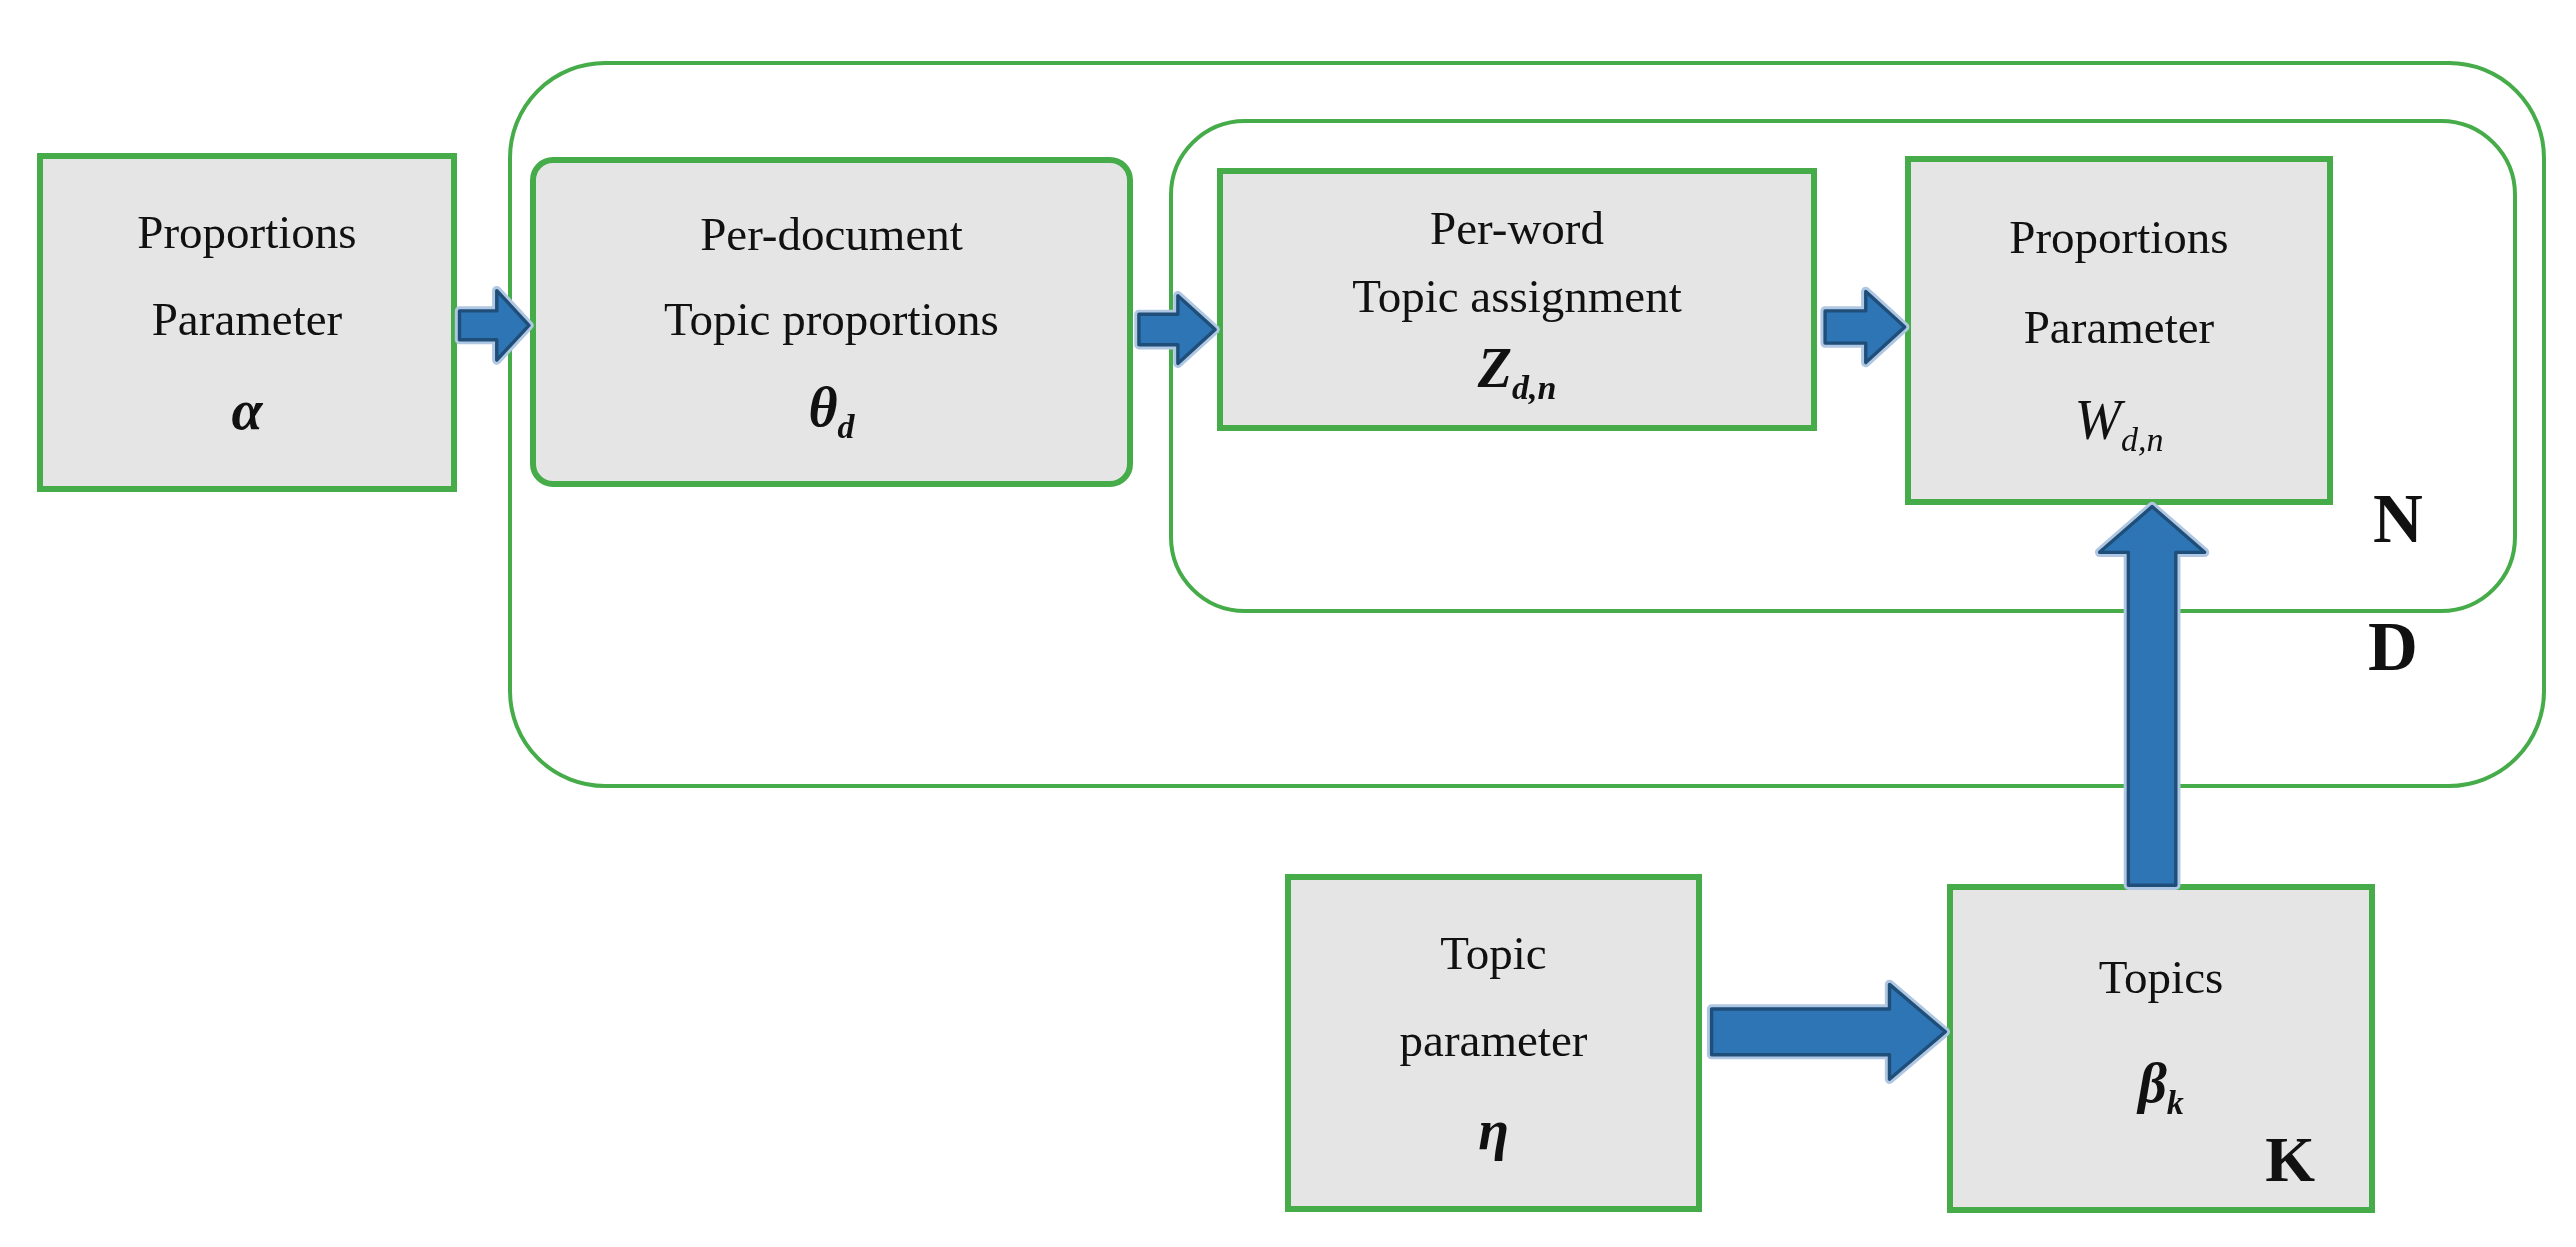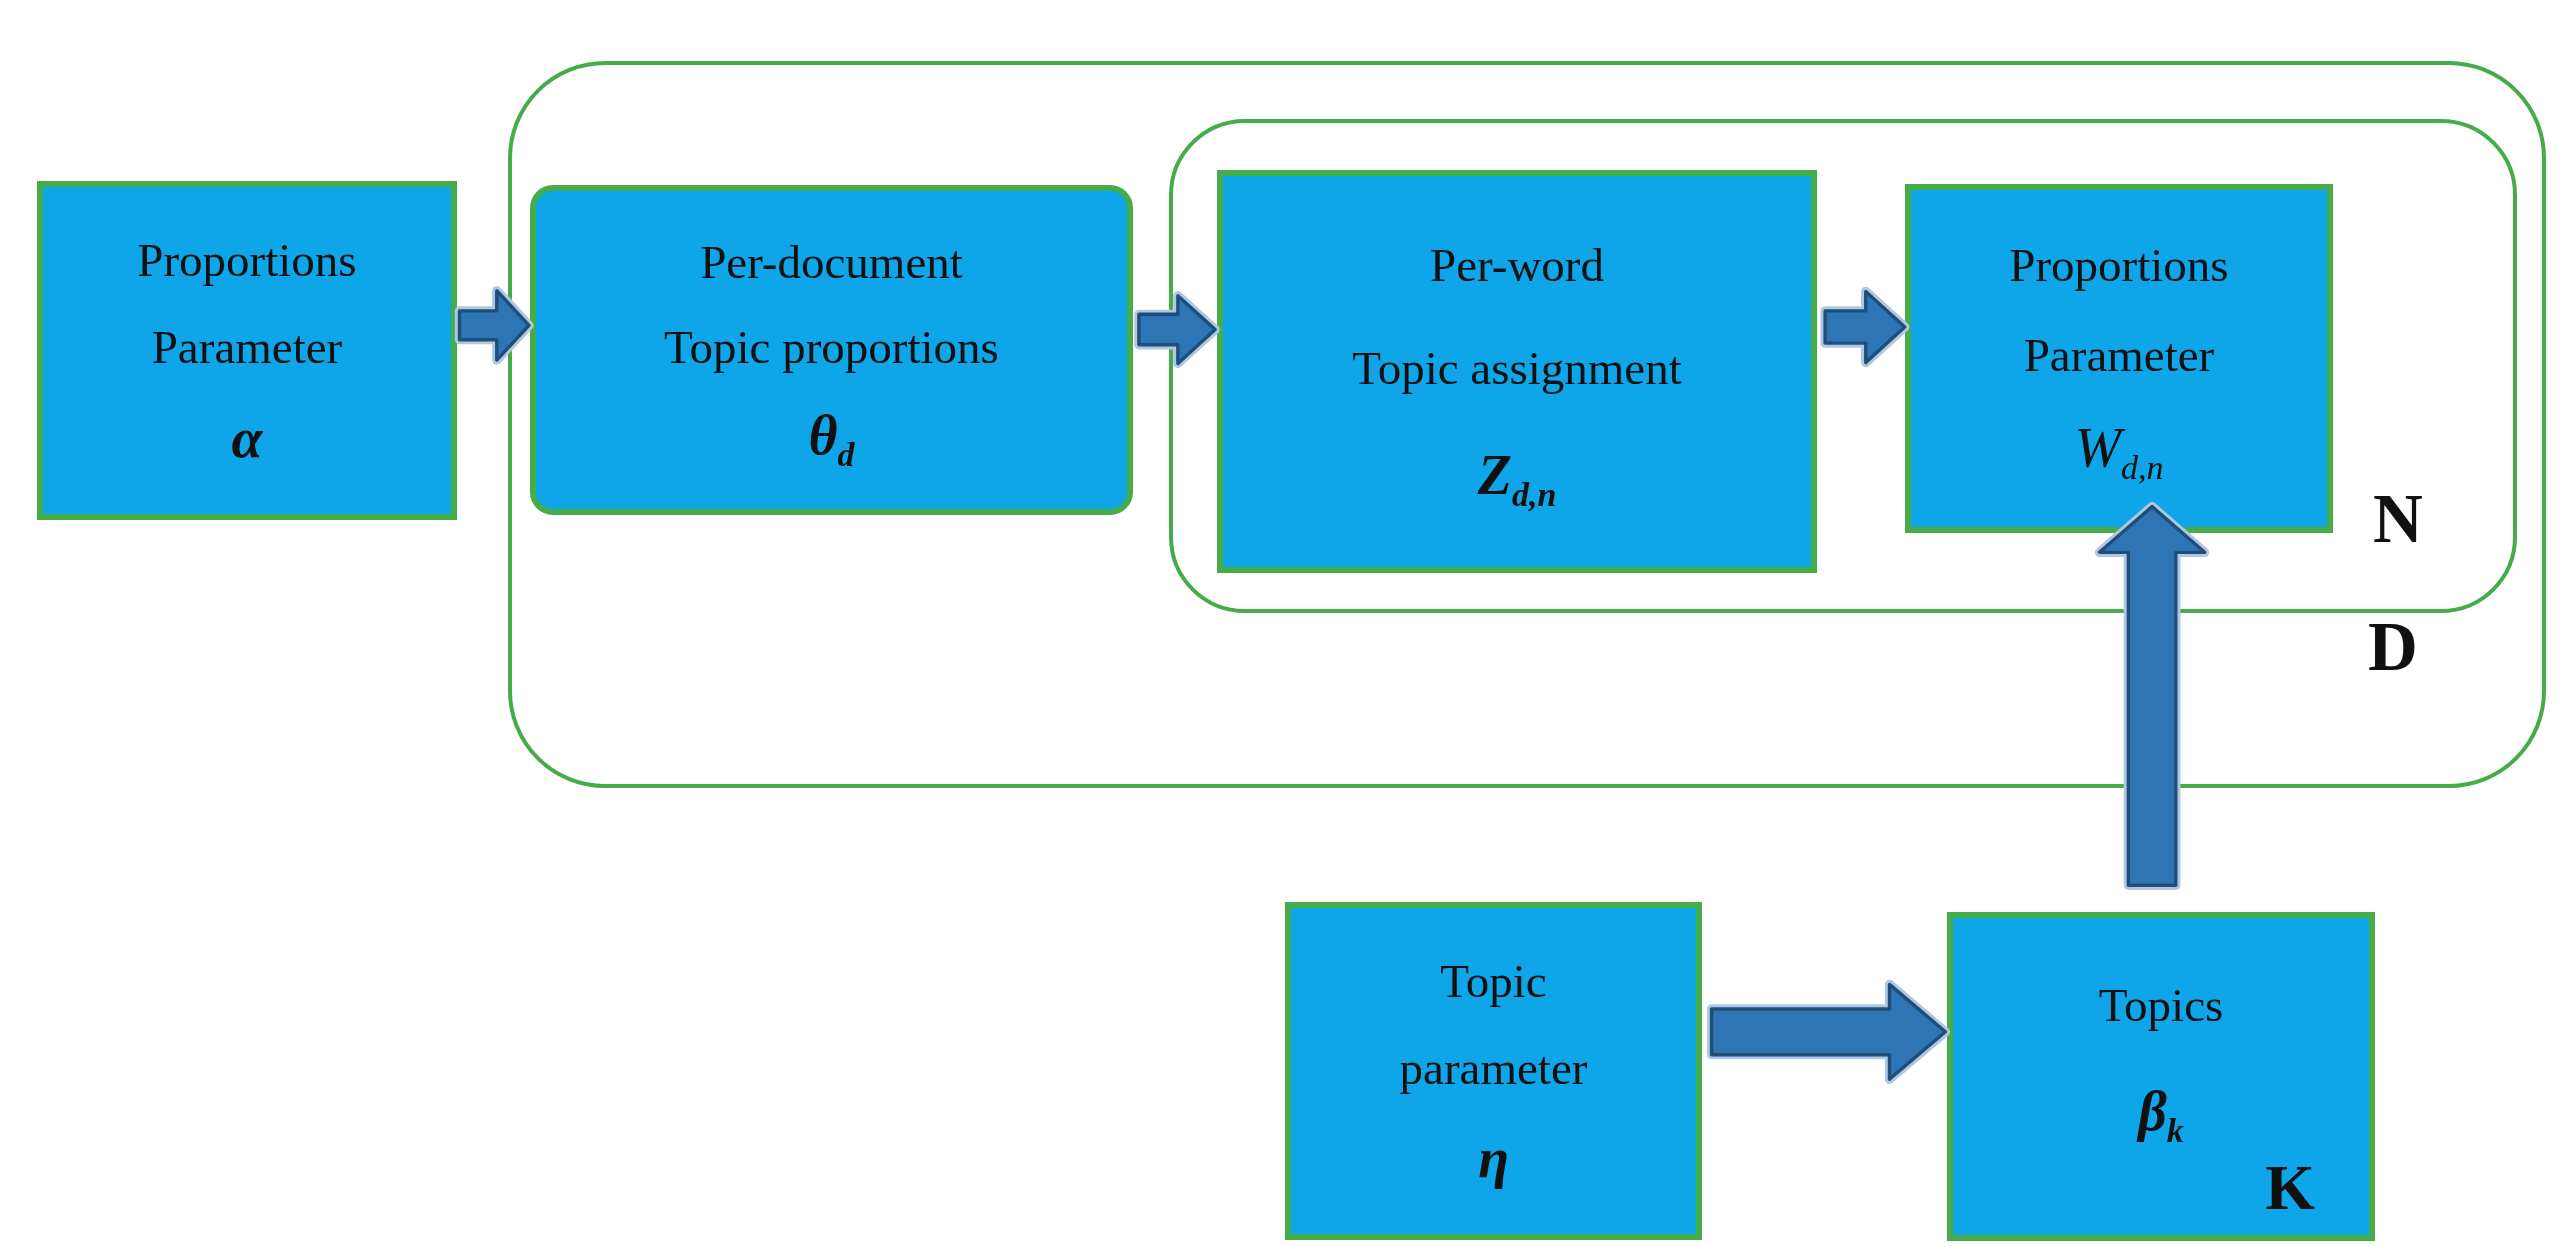--- a/index.html
+++ b/index.html
@@ -19,33 +19,32 @@
     background:transparent;
     z-index:10;
   }
   .plate-d{left:508px;top:61px;width:2030px;height:719px;border-radius:97px;}
   .plate-n{left:1169px;top:119px;width:1340px;height:486px;border-radius:76px;}
   
   .node{
     position:absolute;
     box-sizing:border-box;
     border:6.8px solid #45AC49;
-    background:#0ea5e9;
+    background:#e5e5e5;
     display:flex;
     flex-direction:column;
     justify-content:space-evenly;
     align-items:center;
     text-align:center;
     z-index:20;
     padding:12px 6.8px 3.4px 6.8px;
-    margin-top:28px;
   }
   .box-alpha{left:37px;  top:153px;  width:420px;height:339px;}
   .box-theta{left:530px; top:157px;  width:603px;height:330px;border-radius:23px;}
-  .box-z    {left:1217px;top:142px;  width:600px;height:403px;}
+  .box-z    {left:1217px;top:168px;  width:600px;height:263px;}
   .box-w    {left:1905px;top:156px;  width:428px;height:349px;}
   .box-eta  {left:1285px;top:874px; width:417px;height:338px;}
   .box-beta {left:1947px;top:884px; width:428px;height:329px;padding-bottom:37px;text-align:right;}
   .nl{
     font-size:47px;
     line-height:1.1;
     white-space:nowrap;
   }
   .sym{white-space:nowrap;line-height:1;}
   .sym .g{font-size:56px;}

